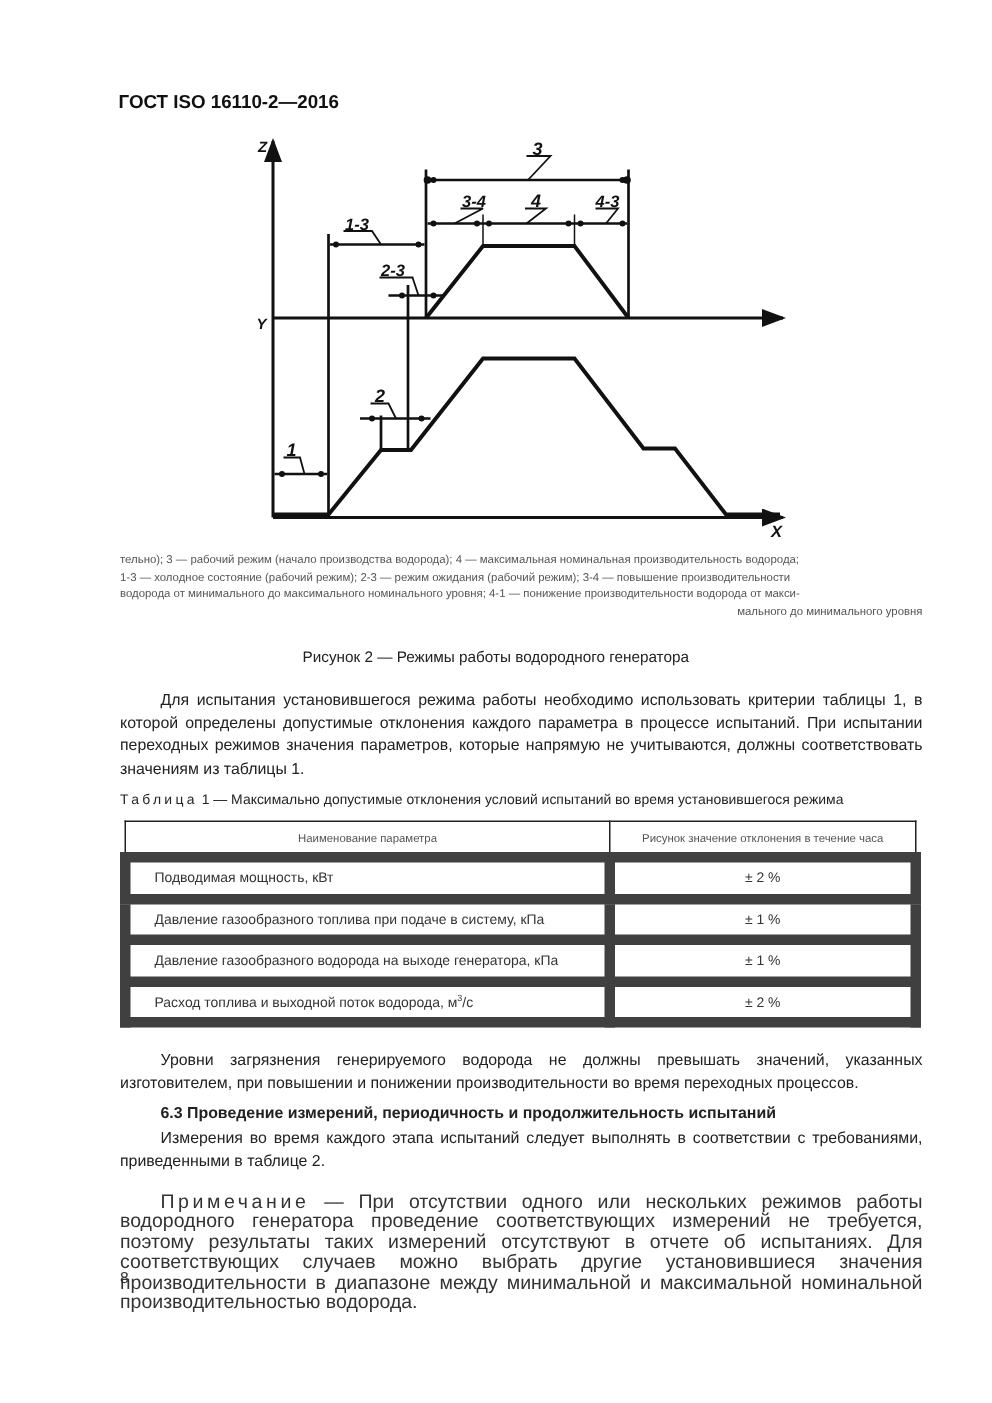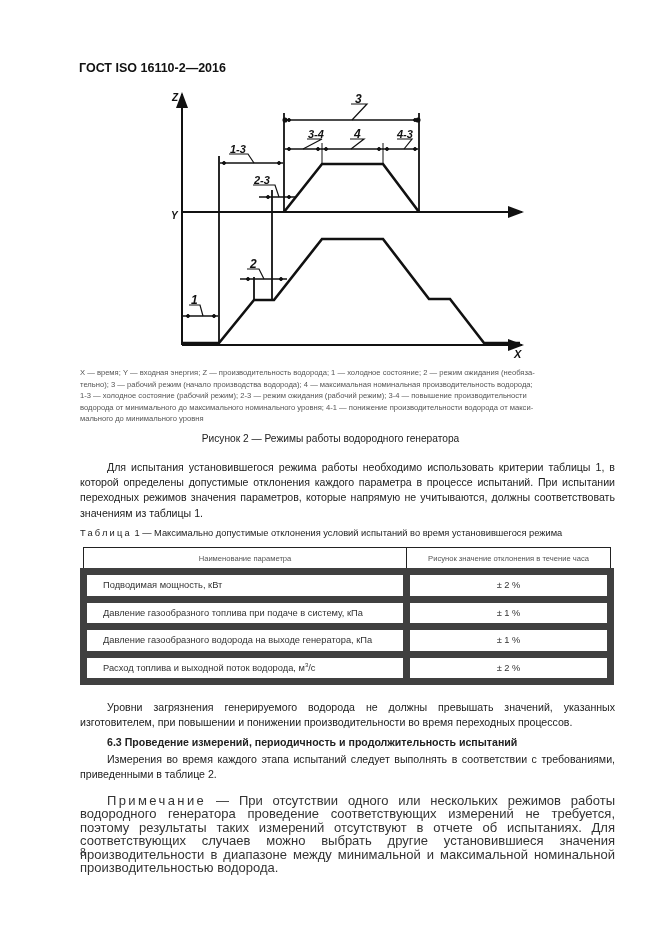--- a/index.html
+++ b/index.html
@@ -106,25 +106,24 @@
     <text x="354" y="138" font-size="12">4</text>
     <text x="397" y="138" font-size="11">4-3</text>
     <text x="230" y="153" font-size="11">1-3</text>
     <text x="254" y="184" font-size="11">2-3</text>
     <text x="250" y="268" font-size="12">2</text>
     <text x="191" y="304" font-size="12">1</text>
   </g>
 </svg>
 
 <div class="abs legend">
-  <div>X — время; Y — входная энергия; Z — производительность водорода; 1 — холодное состояние; 2 — режим ожидания (необяза-</div>
   <div>тельно); 3 — рабочий режим (начало производства водорода); 4 — максимальная номинальная производительность водорода;</div>
   <div>1-3 — холодное состояние (рабочий режим); 2-3 — режим ожидания (рабочий режим); 3-4 — повышение производительности</div>
   <div>водорода от минимального до максимального номинального уровня; 4-1 — понижение производительности водорода от макси-</div>
-  <div style="text-align:left">мального до минимального уровня</div>
+  <div style="text-align:right">мального до минимального уровня</div>
 </div>
 
 <div id="fig-caption" class="abs">Рисунок 2 — Режимы работы водородного генератора</div>
 
 <div id="para1" class="abs para"><span class="indent"></span><span>Для испытания установившегося режима работы необходимо использовать критерии таблицы 1, в которой определены допустимые отклонения каждого параметра в процессе испытаний. При испытании переходных режимов значения параметров, которые напрямую не учитываются, должны соответствовать значениям из таблицы 1.</span></div>
 
 <div id="table-title" class="abs"><span class="spaced">Таблица</span><span> 1 — Максимально допустимые отклонения условий испытаний во время установившегося режима</span></div>
 
 <table id="params">
   <thead>

